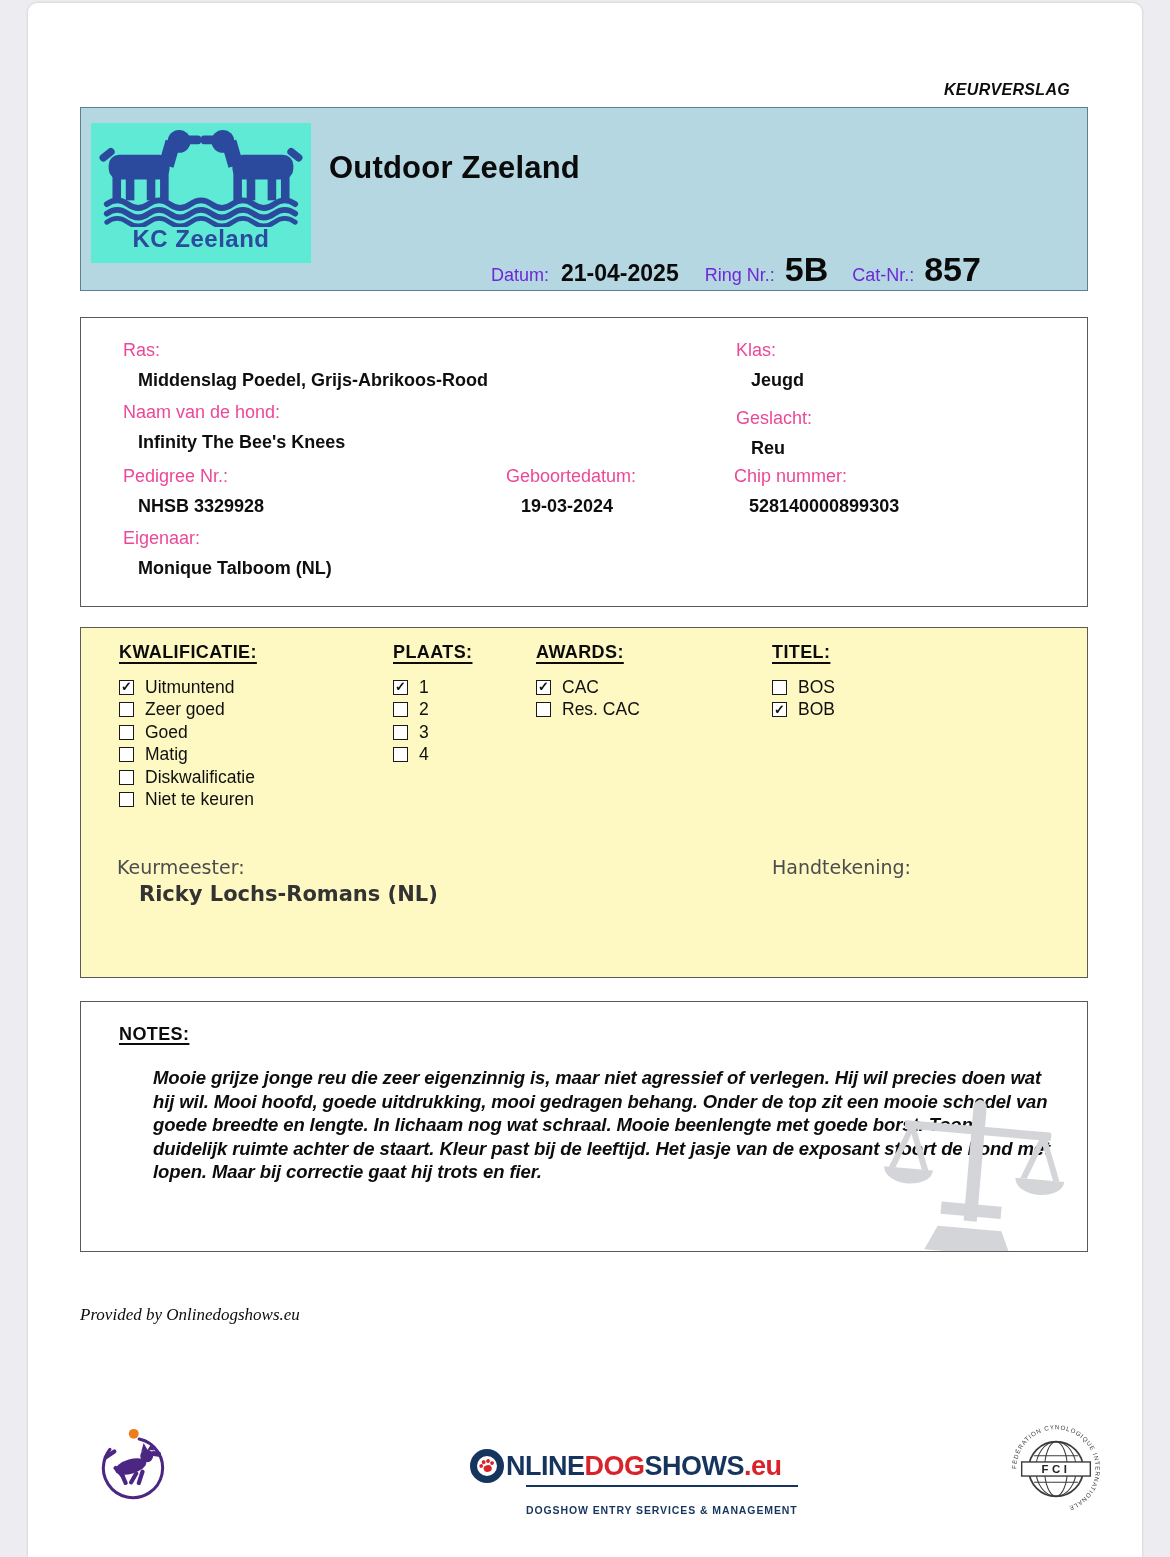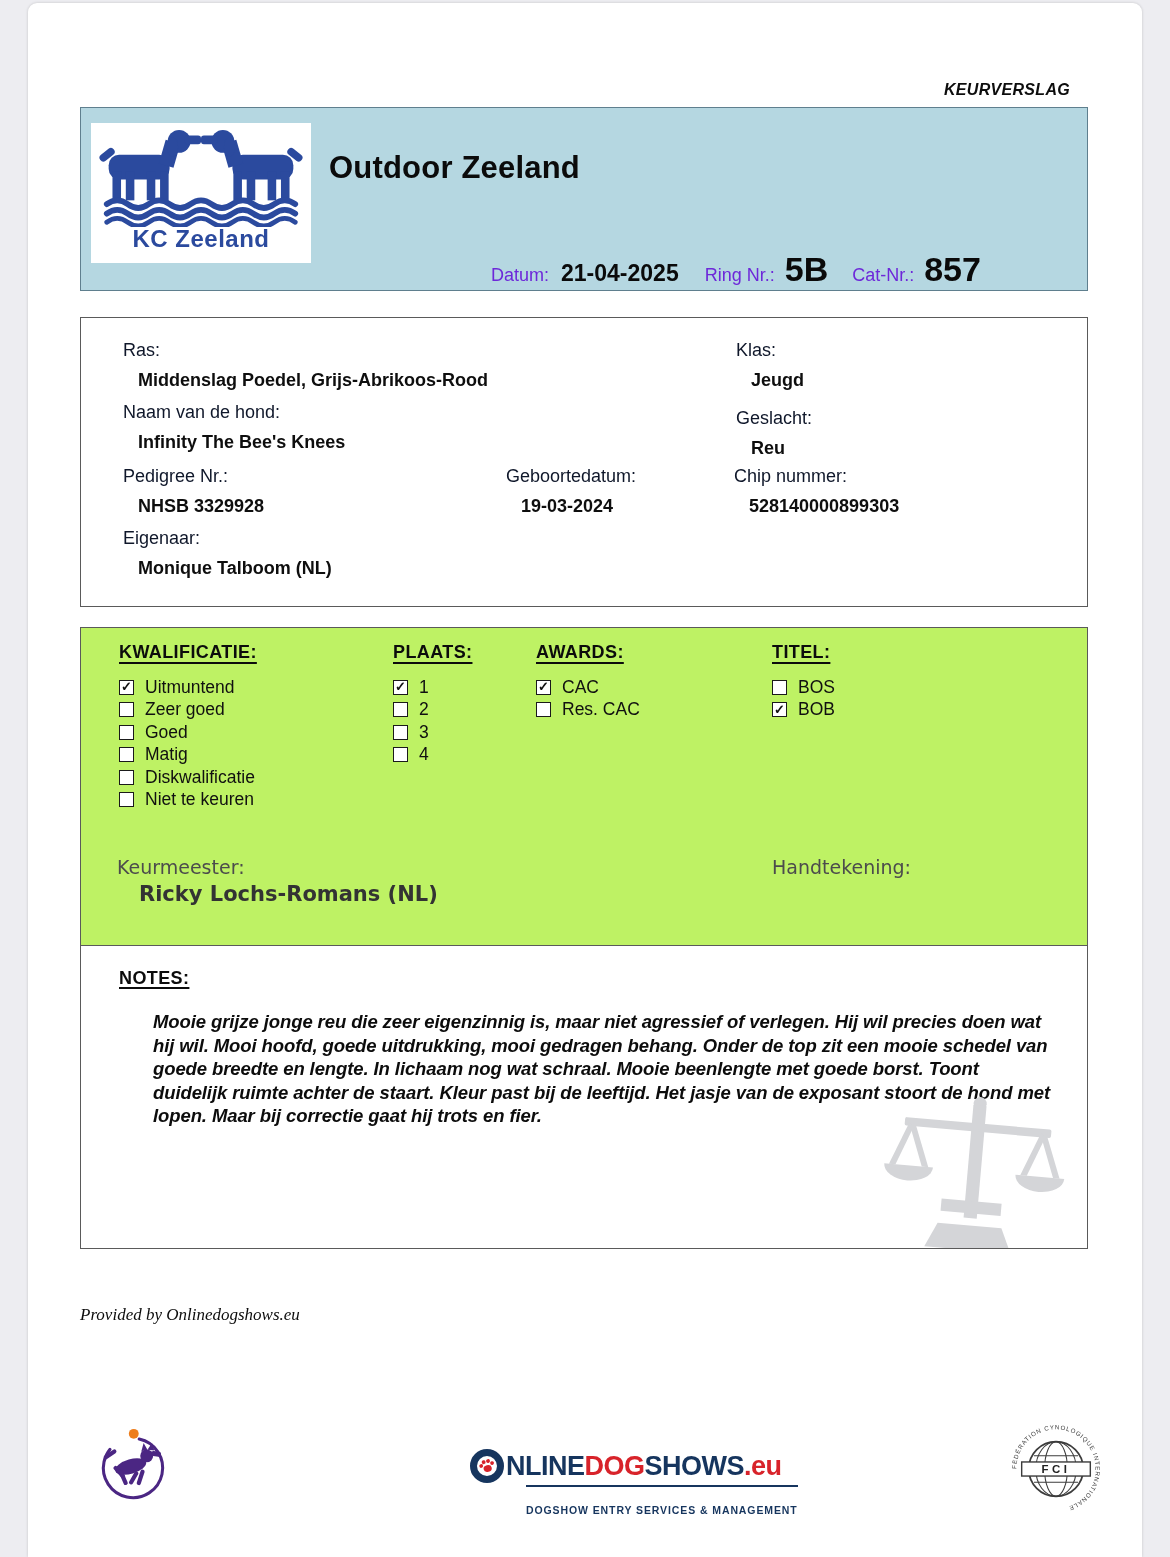--- a/index.html
+++ b/index.html
@@ -18,54 +18,54 @@
   .keurverslag {
     position:absolute; top:78px; right:72px;
     font-size:16px; font-weight:bold; font-style:italic; letter-spacing:0.3px; color:#0d0d0d;
   }
   
   .header-box {
     position:absolute; left:52px; top:104px; width:1008px; height:184px;
     background:#b5d7e1; border:1px solid #5f7f8e;
   }
   .logo-box {
-    position:absolute; left:10px; top:15px; width:220px; height:140px; background:#ffffff;
+    position:absolute; left:10px; top:15px; width:220px; height:140px; background:#5eead4;
     display:flex; flex-direction:column; align-items:center;
   }
   .logo-box svg { margin-top:5px; }
   .club-name { font-size:24px; font-weight:bold; color:#2b4a9e; letter-spacing:0.5px; margin-top:-2px; }
   .show-title {
     position:absolute; left:248px; top:42px;
     font-size:31px; font-weight:bold; color:#0b0b0b; letter-spacing:0.2px;
   }
   .header-meta { position:absolute; left:410px; top:142px; display:flex; align-items:baseline; }
   .meta-label { font-size:18px; color:#6d28d9; }
   .meta-date  { font-size:23px; font-weight:bold; margin-left:12px; color:#0a0a0a; }
   .meta-big   { font-size:34px; font-weight:bold; margin-left:10px; color:#0a0a0a; }
   .ml26 { margin-left:26px; } .ml24 { margin-left:24px; }
   
   .info-box {
     position:absolute; left:52px; top:314px; width:1008px; height:290px;
     background:#fff; border:1.5px solid #5a5a5a;
   }
   .field { position:absolute; }
-  .f-label { font-size:18px; color:#0f172a; }
+  .f-label { font-size:18px; color:#ec4899; }
   .f-value { font-size:18px; font-weight:bold; color:#0e0e0e; margin-top:9px; padding-left:15px; white-space:nowrap; }
   .pos-ras { left:42px;  top:22px; }
   .pos-klas{ left:655px; top:22px; }
   .pos-naam{ left:42px;  top:84px; }
   .pos-geslacht{ left:655px; top:90px; }
   .pos-pedigree{ left:42px; top:148px; }
   .pos-geboortedatum{ left:425px; top:148px; }
   .pos-chip{ left:653px; top:148px; }
   .pos-eigenaar{ left:42px; top:210px; }
   
   .qual-box {
     position:absolute; left:52px; top:624px; width:1008px; height:351px;
-    background:#bef264; border:1.5px solid #5a5a5a;
+    background:#fef9c3; border:1.5px solid #5a5a5a;
   }
   .qual-col { position:absolute; top:14px; }
   .qual-col-0 { left:38px; } .qual-col-1 { left:312px; }
   .qual-col-2 { left:455px; } .qual-col-3 { left:691px; }
   .qual-title {
     font-size:18px; font-weight:bold; letter-spacing:0.4px; color:#0c0c0c;
     text-decoration:underline; text-decoration-thickness:1.5px; text-underline-offset:4px;
     margin-bottom:13px;
   }
   .opt { display:flex; align-items:center; height:22.5px; }
@@ -81,21 +81,21 @@
     position:absolute; font-family:"DejaVu Sans", sans-serif; font-size:19px; color:#4c4c4c;
   }
   .judge-label { left:36px; top:228px; }
   .signature-label { left:691px; top:228px; }
   .judge-name {
     position:absolute; left:58px; top:254px;
     font-family:"DejaVu Sans", sans-serif; font-size:21px; font-weight:bold; color:#333;
   }
   
   .notes-box {
-    position:absolute; left:52px; top:942px; width:1008px; height:304px;
+    position:absolute; left:52px; top:998px; width:1008px; height:251px;
     background:#fff; border:1.5px solid #5a5a5a; overflow:hidden;
   }
   .notes-title {
     position:absolute; left:38px; top:22px;
     font-size:18px; font-weight:bold; letter-spacing:0.4px; color:#0c0c0c;
     text-decoration:underline; text-decoration-thickness:1.5px; text-underline-offset:3px;
   }
   .notes-text {
     position:absolute; left:72px; top:64px; width:902px;
     font-size:18.5px; font-weight:bold; font-style:italic; line-height:23.5px;

